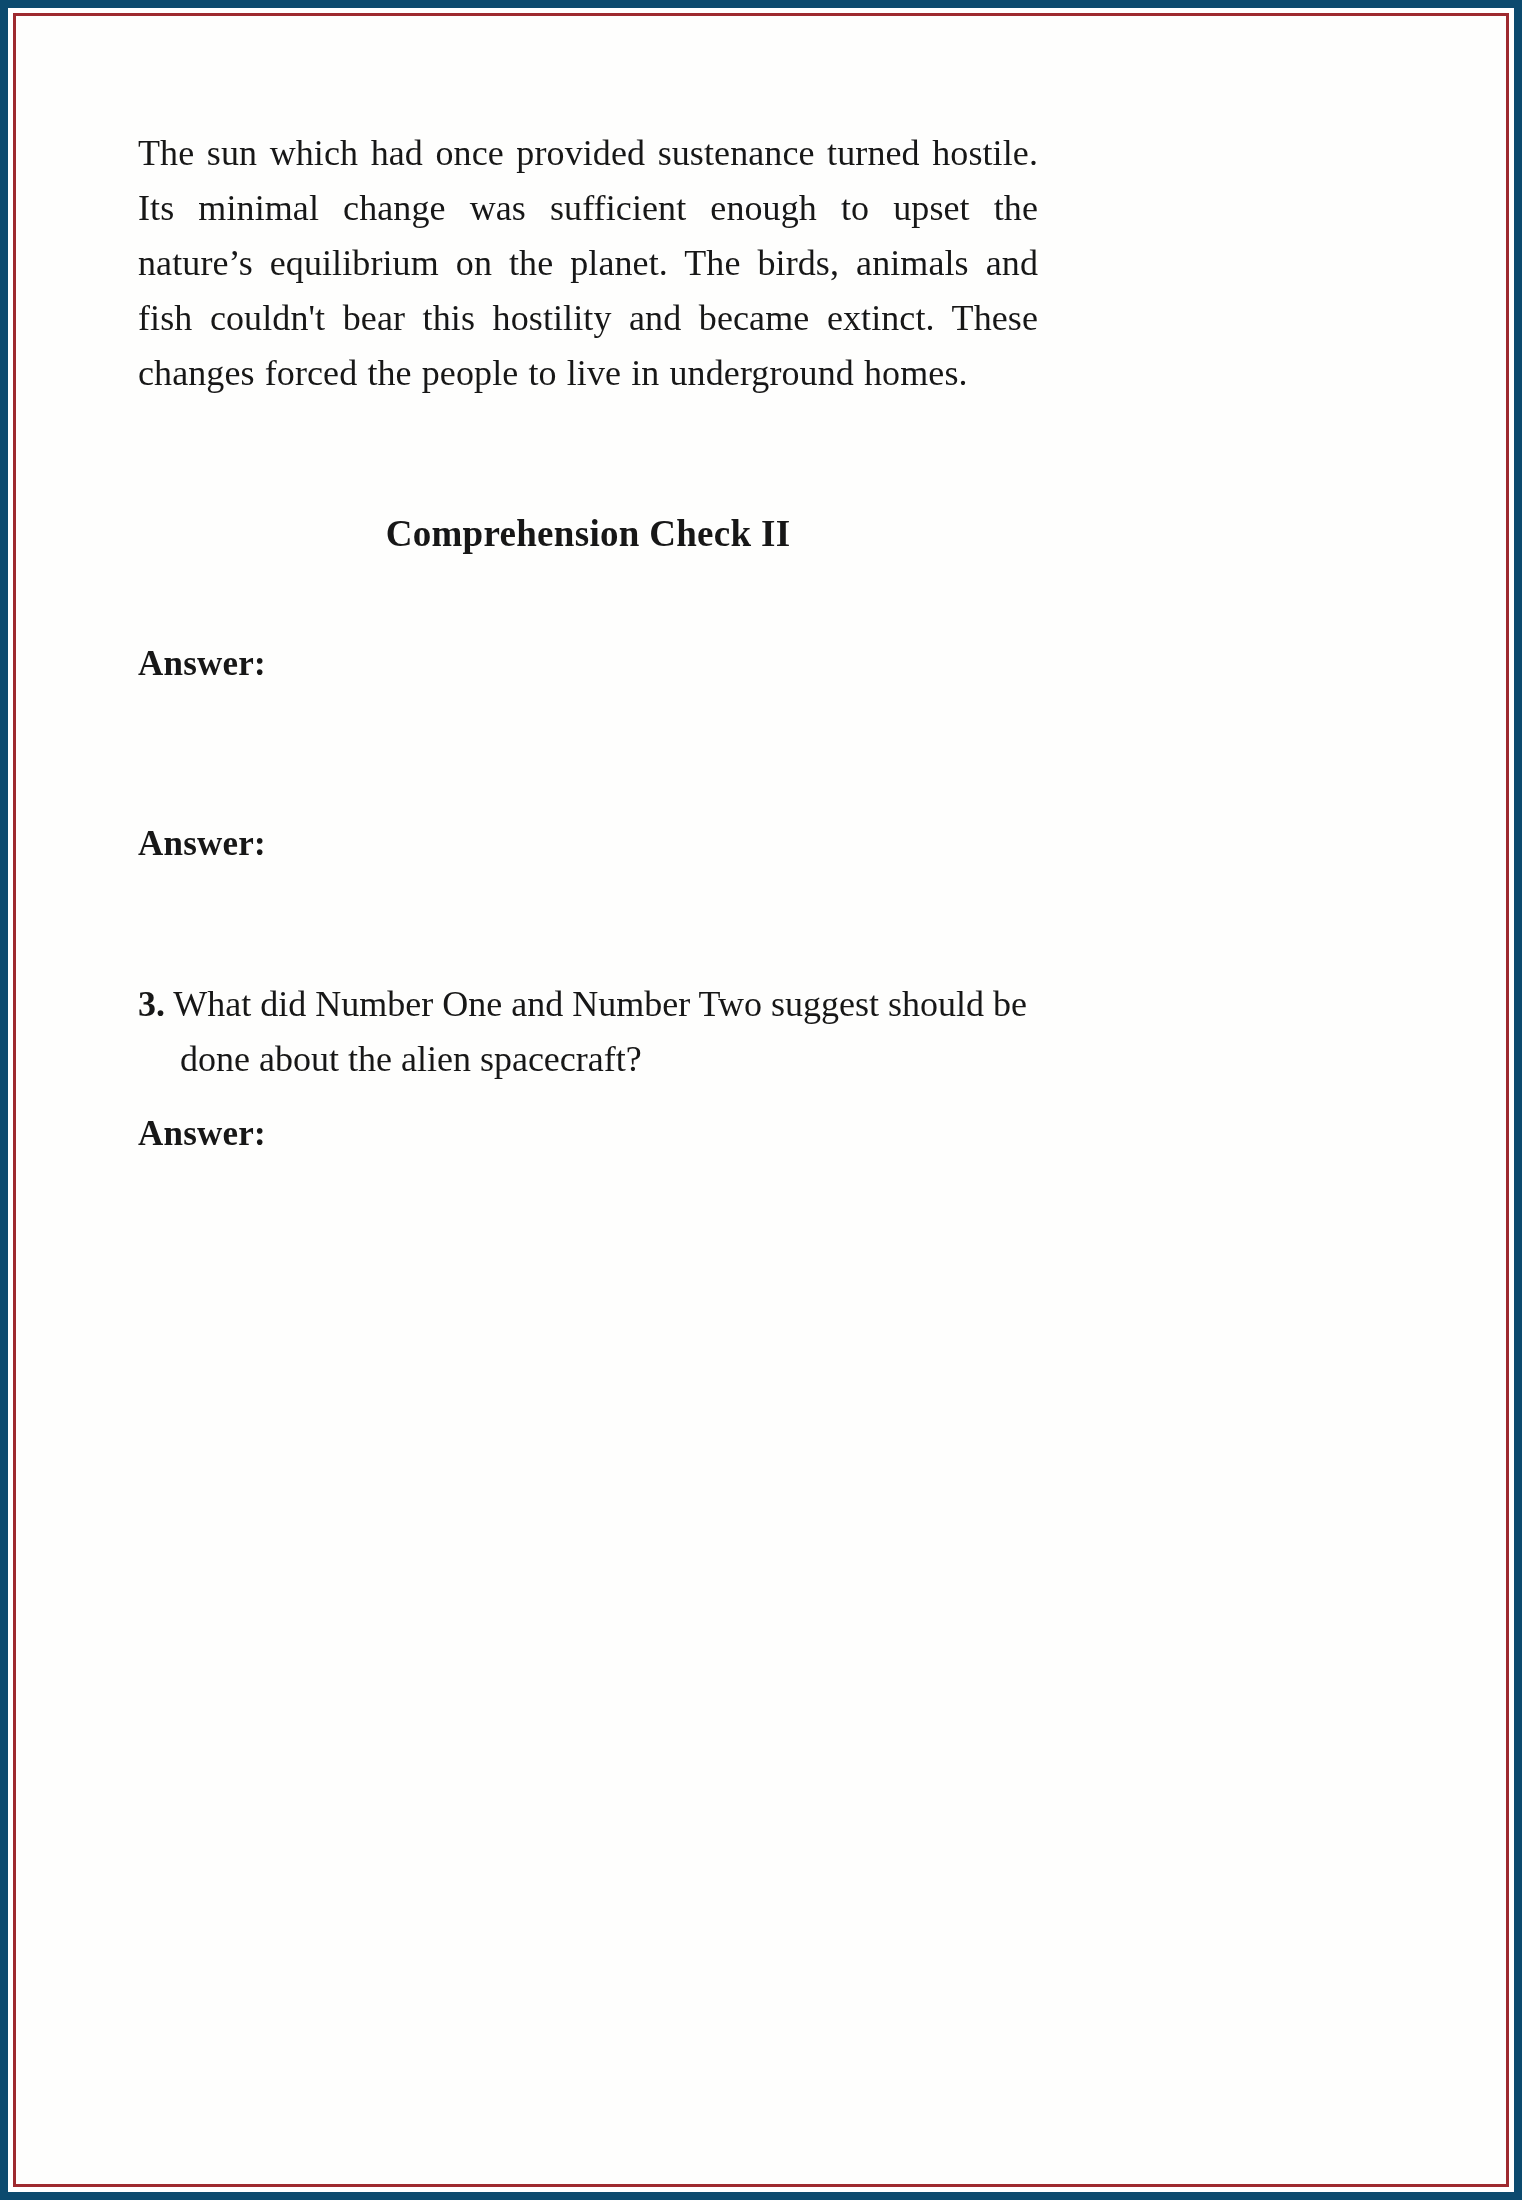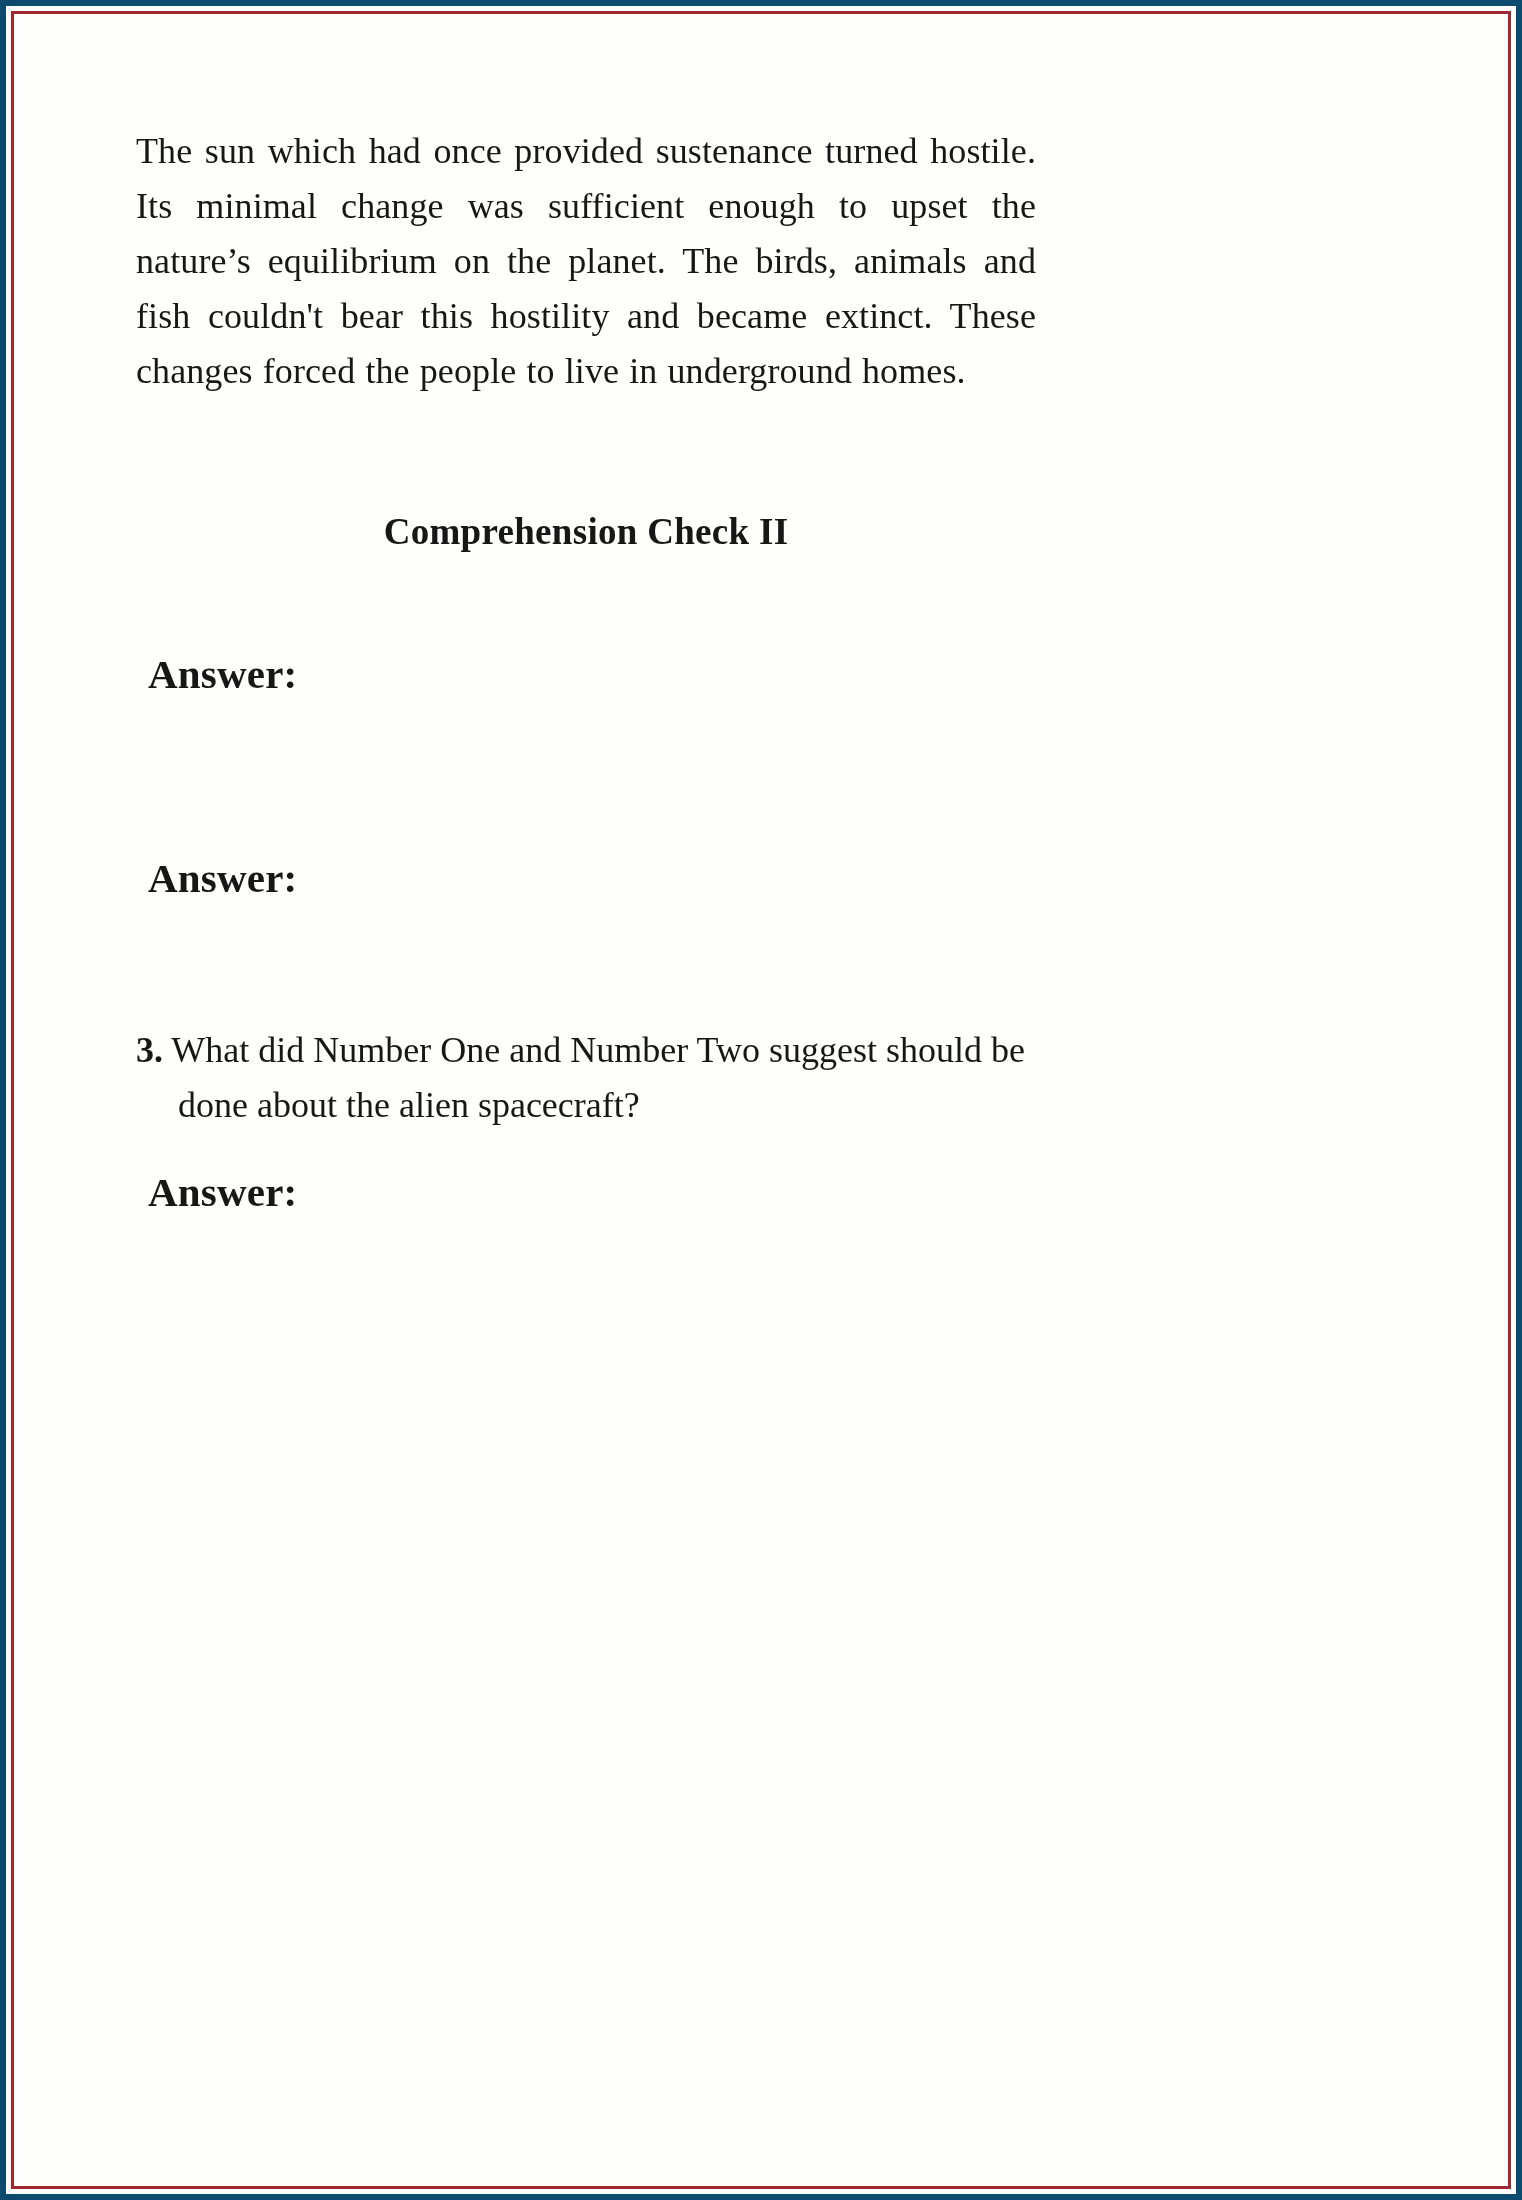--- a/index.html
+++ b/index.html
@@ -13,21 +13,21 @@
     font-family: "Liberation Serif", "DejaVu Serif", serif;
   }
 
   
   #page {
     position: relative;
     box-sizing: border-box;
     width: 1522px;
     height: 2200px;
     background: #ffffff;
-    border: 6px solid #0c4a6e;
+    border: 8px solid #0c4a6e;
     overflow: hidden;
   }
   #page-inner-rule {
     position: absolute;
     left: 5px;
     top: 5px;
     right: 5px;
     bottom: 5px;
     border: 3px solid #9e2a2f;
     pointer-events: none;
@@ -82,24 +82,24 @@
     margin: 0;
     padding-left: 42px;
     text-indent: -42px;
     text-align: left;
   }
   .question .qnum {
     font-weight: bold;
   }
 
   .answer-label {
-    font-size: 41px;
+    font-size: 35px;
     font-weight: bold;
     line-height: 50px;
-    margin: 12px;
+    margin: 0;
     letter-spacing: 0.2px;
   }
 
   .answer-body {
     font-size: 36px;
     line-height: 55px;
     margin: 0;
     text-align: justify;
     text-justify: inter-word;
     word-spacing: 1px;

